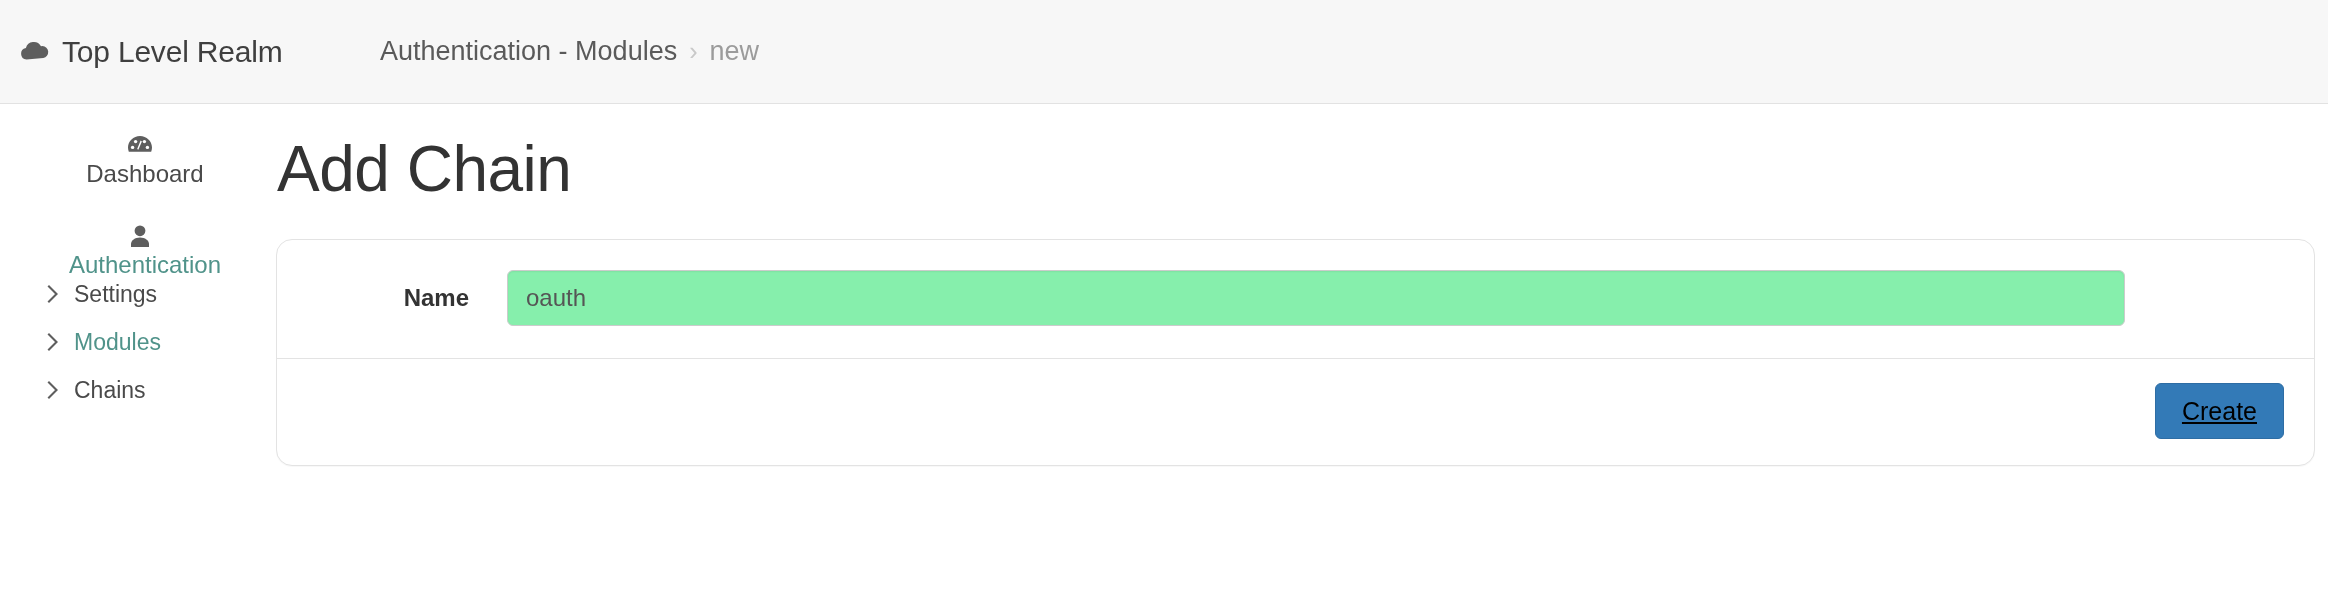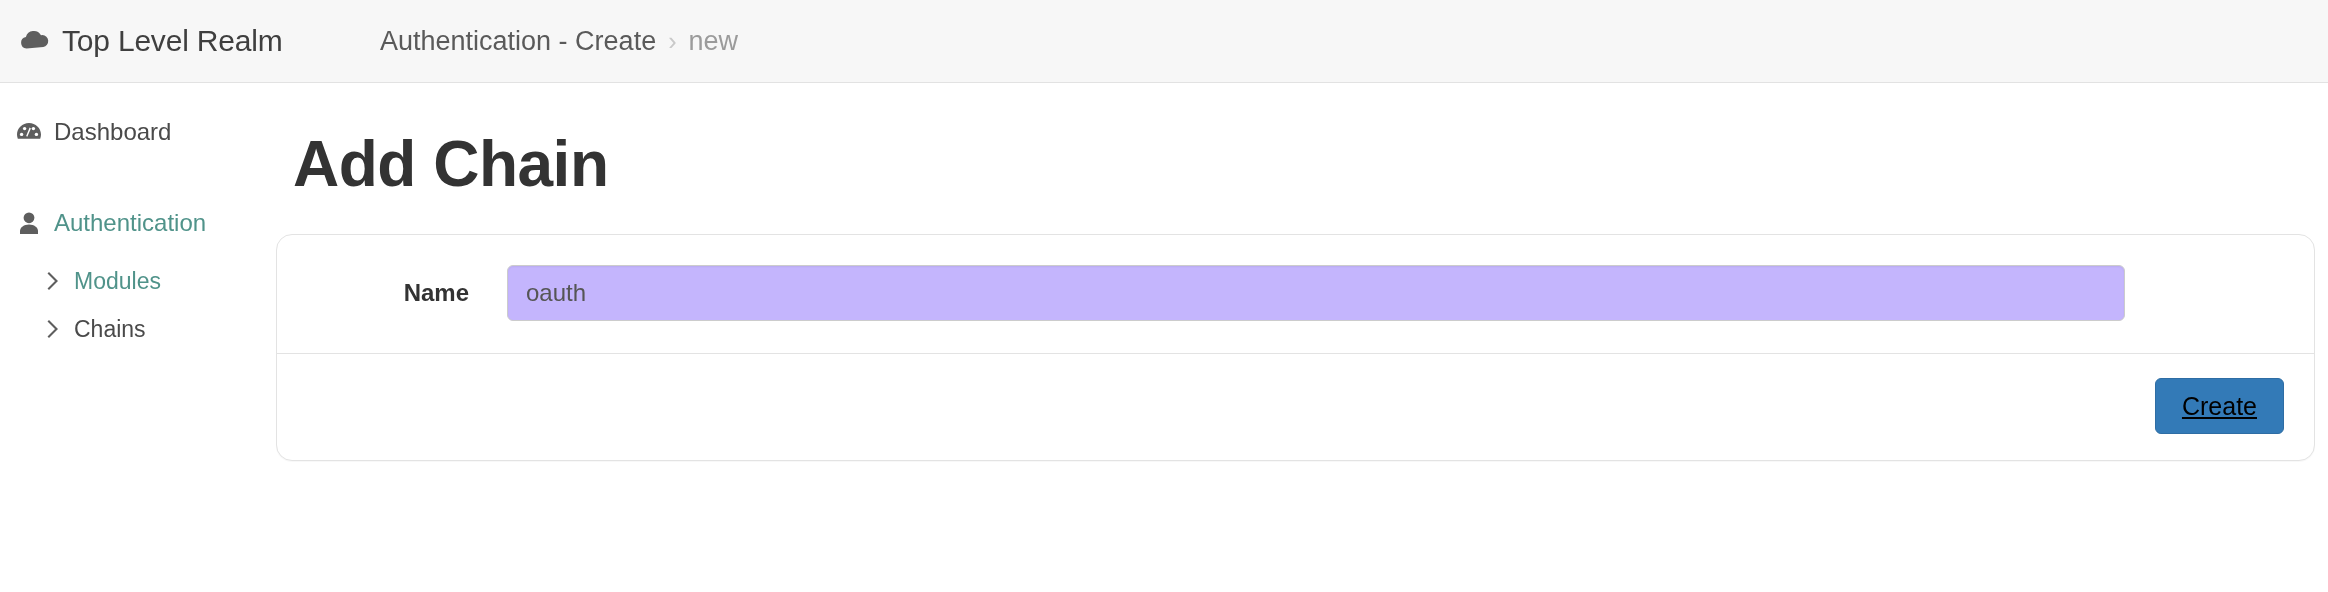--- a/index.html
+++ b/index.html
@@ -10,21 +10,21 @@
   body {
     width: 2328px;
     height: 592px;
     font-family: "Liberation Sans", sans-serif;
     color: #333333;
     overflow: hidden;
   }
 
   
   .topbar {
-    height: 83px;
+    height: 104px;
     box-sizing: border-box;
     background: #f7f7f7;
     border-bottom: 1px solid #e2e2e2;
     display: flex;
     align-items: center;
     position: relative;
   }
   .brand {
     display: flex;
     align-items: center;
@@ -81,20 +81,21 @@
     flex: 0 0 276px;
     padding-top: 26px;
     box-sizing: border-box;
   }
   .nav-item {
     display: flex;
     align-items: center;
     height: 45px;
     padding-left: 14px;
     box-sizing: border-box;
+    flex-direction: column;
   }
   .nav-icon {
     width: 30px;
     height: 26px;
     margin-right: 10px;
     display: flex;
     align-items: center;
     justify-content: center;
     flex: 0 0 30px;
   }
@@ -135,23 +136,23 @@
 
   
   .content {
     flex: 1 1 auto;
     padding-left: 0px;
     padding-right: 13px;
     box-sizing: border-box;
   }
   .page-title {
     font-size: 64px;
-    font-weight: 700;
+    font-weight: 400;
     color: #333333;
-    margin: 16px;
+    margin: 0;
     padding-top: 30px;
     padding-left: 1px;
     letter-spacing: -0.5px;
     line-height: 1.12;
   }
 
   .card {
     margin-top: 33px;
     border: 1px solid #e3e3e3;
     border-radius: 16px;
@@ -177,21 +178,21 @@
     flex: 1 1 auto;
     margin-right: 189px;
     height: 56px;
     box-sizing: border-box;
     border: 1px solid #cccccc;
     border-radius: 6px;
     padding: 0 18px;
     font-size: 24px;
     color: #555555;
     font-family: "Liberation Sans", sans-serif;
-    background: #c4b5fd;
+    background: #86efac;
     box-shadow: inset 0 1px 2px rgba(0,0,0,0.06);
     outline: none;
   }
 
   .card-footer {
     border-top: 1px solid #e3e3e3;
     padding: 24px 30px 26px 30px;
     display: flex;
     justify-content: flex-end;
     align-items: center;
@@ -226,21 +227,21 @@
   <div class="brand">
     <span class="brand-icon">
       <svg width="34" height="34" viewBox="0 0 34 34" aria-hidden="true">
         <path d="M8.5 24.5a5.8 5.8 0 0 1-.6-11.5A8.2 8.2 0 0 1 23 11.2a5.2 5.2 0 0 1 1.4-.2 6 6 0 0 1 .9 11.9z" fill="#5e5e5e"></path>
       </svg>
     </span>
     <span class="brand-text">Top Level Realm</span>
   </div>
 
   <div class="breadcrumb">
-    <span class="crumb-main">Authentication - Create</span>
+    <span class="crumb-main">Authentication - Modules</span>
     <span class="crumb-sep">›</span>
     <span class="crumb-current">new</span>
   </div>
 </div>
 
 <div class="layout">
 
   <nav class="sidebar">
 
     <div class="nav-item">
@@ -267,20 +268,28 @@
         <svg width="22" height="24" viewBox="0 0 22 24" aria-hidden="true">
           <circle cx="11" cy="6.8" r="5.4" fill="#5e5e5e"></circle>
           <path d="M11 13.4c-5 0-9 2.9-9 6.5V23h18v-3.1c0-3.6-4-6.5-9-6.5z" fill="#5e5e5e"></path>
         </svg>
       </span>
       <span class="nav-label active">Authentication</span>
     </div>
 
     <div class="nav-gap-sub"></div>
 
+    <div class="subnav-item">
+      <span class="subnav-chevron">
+        <svg width="14" height="20" viewBox="0 0 14 20" aria-hidden="true">
+          <path d="M3 2.5L10.5 10 3 17.5" fill="none" stroke="#5e5e5e" stroke-width="2.1" stroke-linecap="square"></path>
+        </svg>
+      </span>
+      <span class="subnav-label">Settings</span>
+    </div>
 
     <div class="nav-gap-sub"></div>
 
     <div class="subnav-item">
       <span class="subnav-chevron">
         <svg width="14" height="20" viewBox="0 0 14 20" aria-hidden="true">
           <path d="M3 2.5L10.5 10 3 17.5" fill="none" stroke="#5e5e5e" stroke-width="2.1" stroke-linecap="square"></path>
         </svg>
       </span>
       <span class="subnav-label active">Modules</span>

